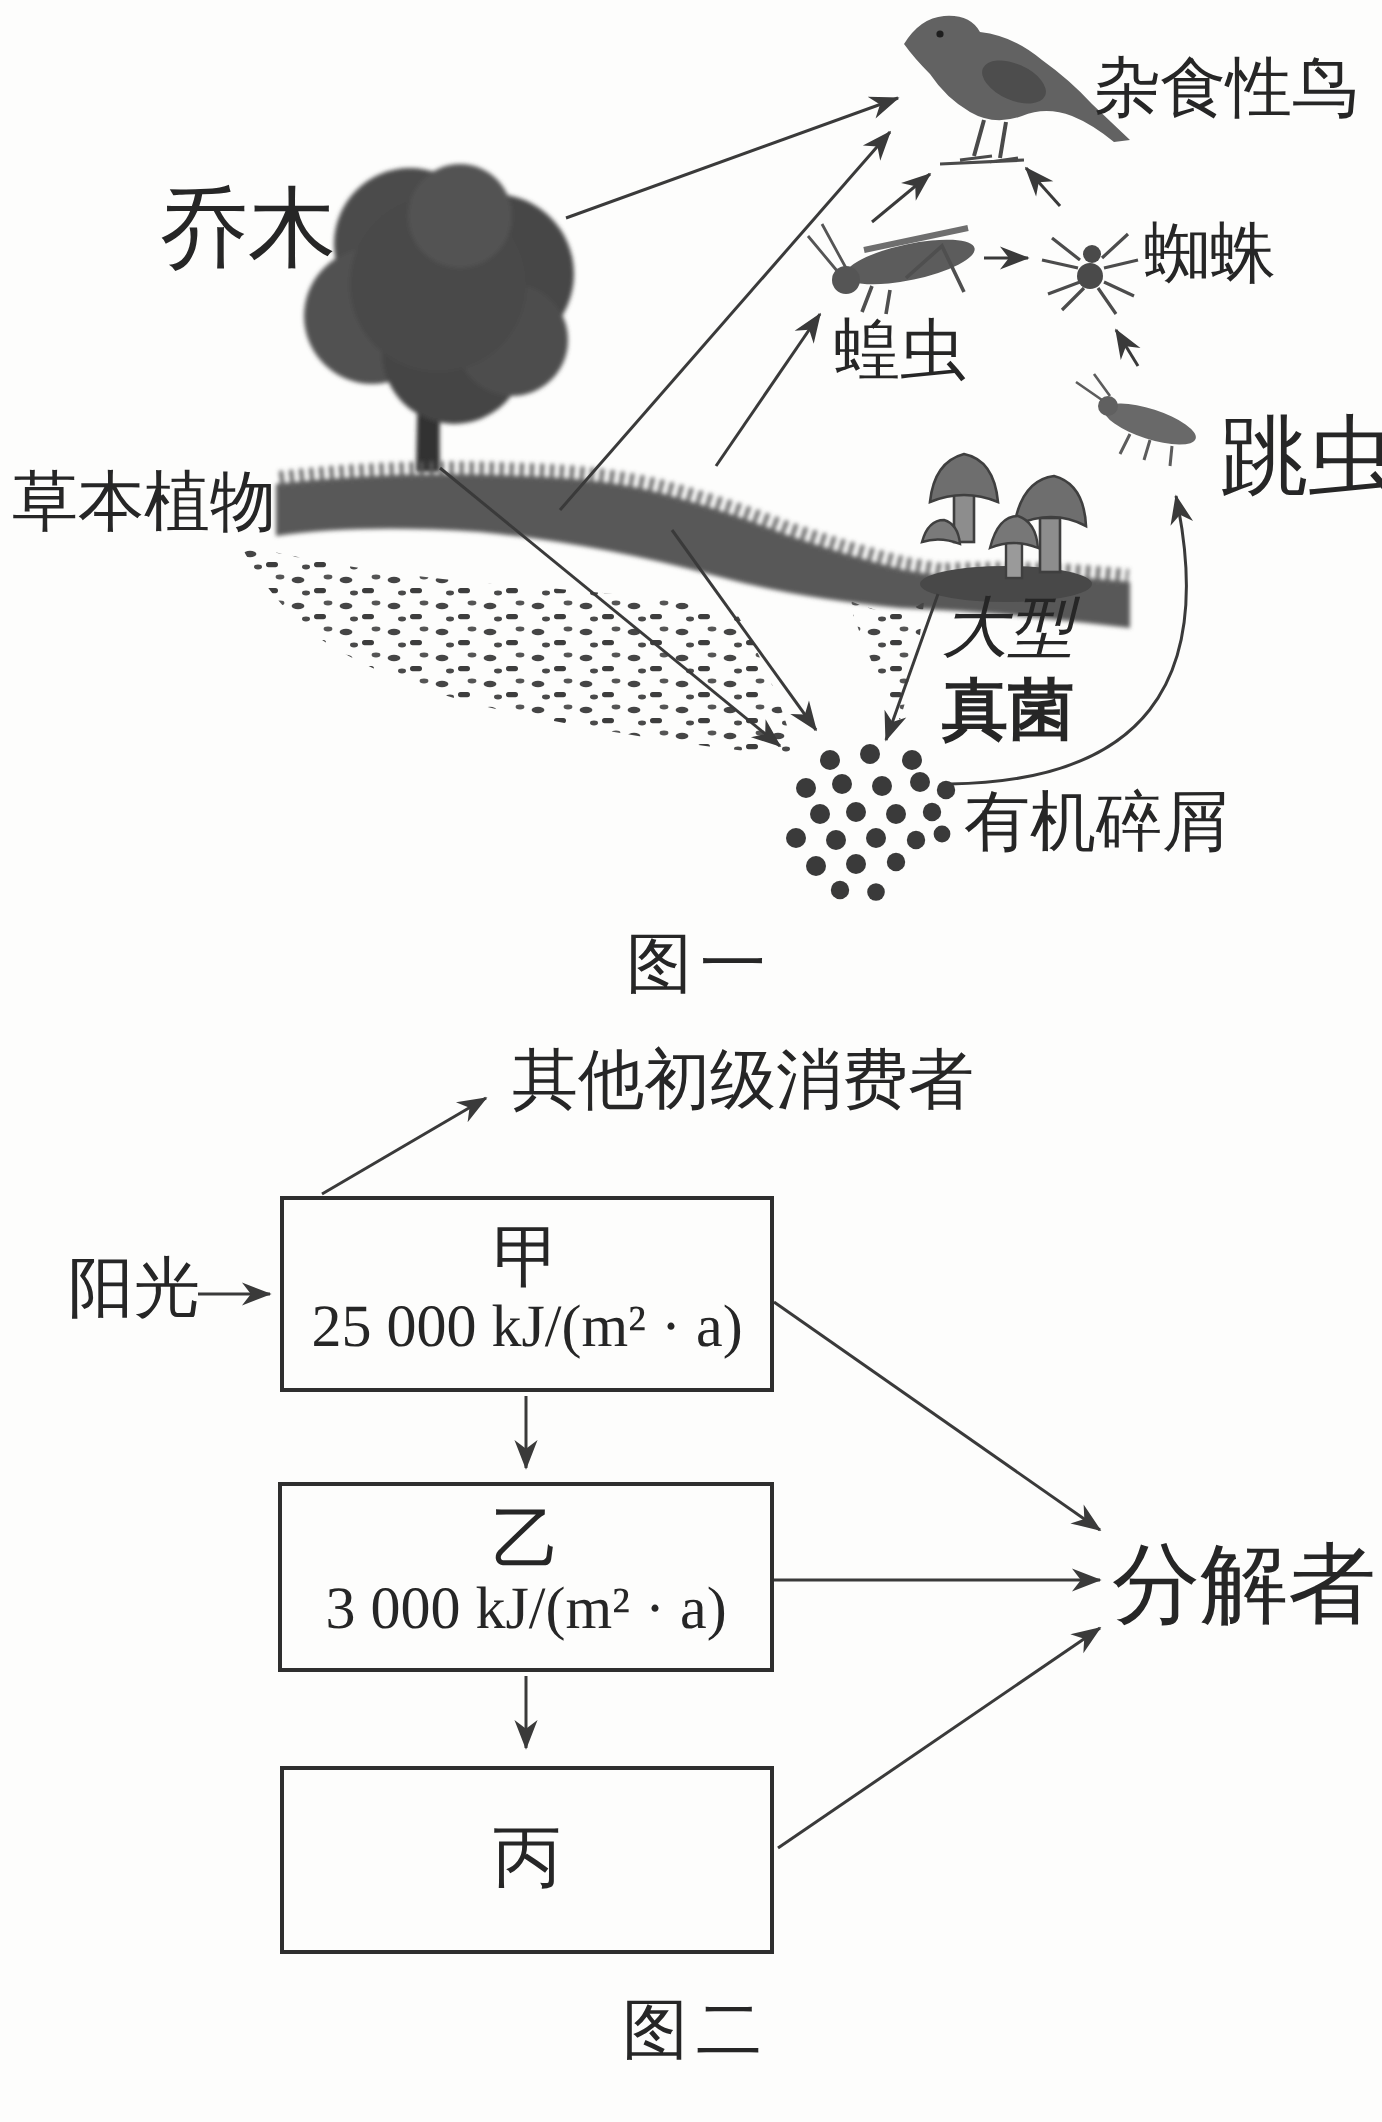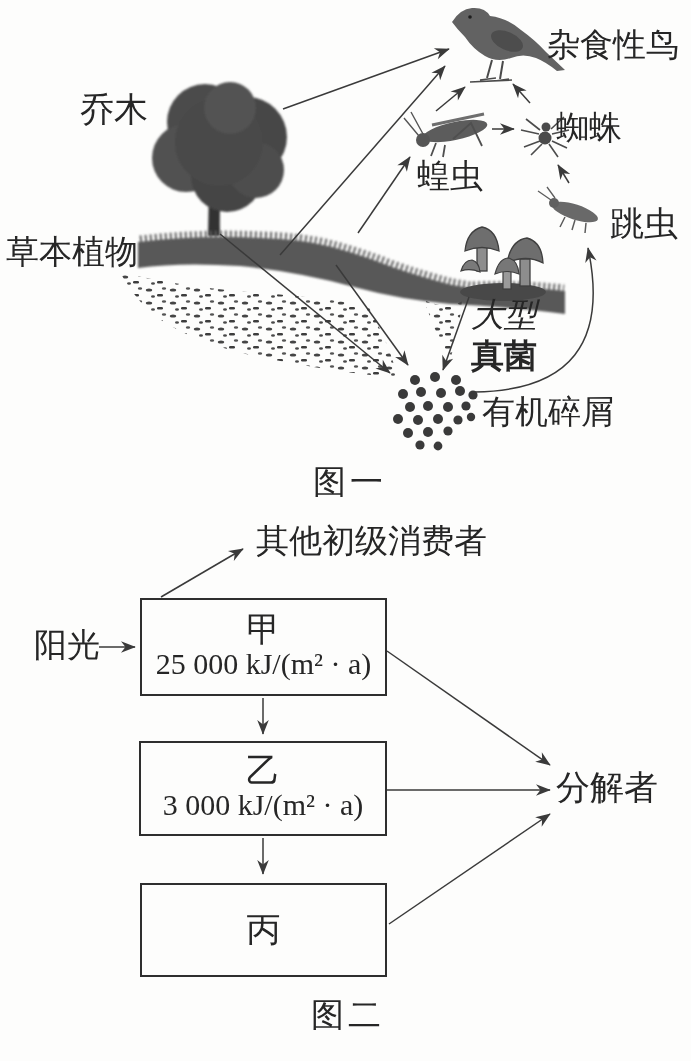--- a/index.html
+++ b/index.html
@@ -4,21 +4,21 @@
 <style>
   html,body{margin:0;padding:0;background:#e8e8e8;}
   #canvas{
     position:relative;width:691px;height:1061px;background:#fdfdfc;
     font-family:"Liberation Serif","DejaVu Serif",serif;color:#222;
     overflow:hidden;margin:0 auto;
   }
   #art{position:absolute;left:0;top:0;z-index:0;}
   .lbl{position:absolute;z-index:2;white-space:nowrap;line-height:1.05;color:#262626;}
   .f33{font-size:33px;}
-  .f34{font-size:34px;}
+  .f34{font-size:44px;}
   .ebox{
     position:absolute;z-index:1;box-sizing:border-box;
     border:2px solid #2e2e2e;background:#fdfdfc;
     display:flex;flex-direction:column;align-items:center;justify-content:center;
   }
   .ebox .cname{font-size:34px;line-height:1.0;color:#262626;}
   .ebox .energy{font-size:30px;line-height:1.15;color:#262626;white-space:nowrap;}
   .caption{position:absolute;z-index:2;font-size:33px;color:#262626;letter-spacing:4px;}
 </style>
 </head>
@@ -152,21 +152,21 @@
       <line x1="387" y1="651" x2="550" y2="765" marker-end="url(#ah)"></line>
       <line x1="387" y1="790" x2="550" y2="790" marker-end="url(#ah)"></line>
       <line x1="389" y1="924" x2="550" y2="814" marker-end="url(#ah)"></line>
     </g>
   </svg>
 
   <div class="lbl f34" style="left:80px;top:92px;">乔木</div>
   <div class="lbl f33" style="left:6px;top:235px;">草本植物</div>
   <div class="lbl f33" style="left:547px;top:28px;">杂食性鸟</div>
   <div class="lbl f33" style="left:417px;top:159px;">蝗虫</div>
-  <div class="lbl f33" style="left:556px;top:111px;">蜘蛛</div>
+  <div class="lbl f33" style="left:572px;top:111px;">蜘蛛</div>
   <div class="lbl f34" style="left:610px;top:191px;margin-top:15px;">跳虫</div>
   <div class="lbl f33" style="left:471px;top:298px;font-style:italic;">大型</div>
   <div class="lbl f33" style="left:471px;top:339px;font-weight:bold;">真菌</div>
   <div class="lbl f33" style="left:482px;top:395px;">有机碎屑</div>
   <div class="caption" style="left:313px;top:460px;">图一</div>
 
   <div class="lbl f33" style="left:256px;top:524px;">其他初级消费者</div>
   <div class="lbl f33" style="left:34px;top:628px;">阳光</div>
   <div class="lbl f34" style="left:556px;top:770px;">分解者</div>
 

